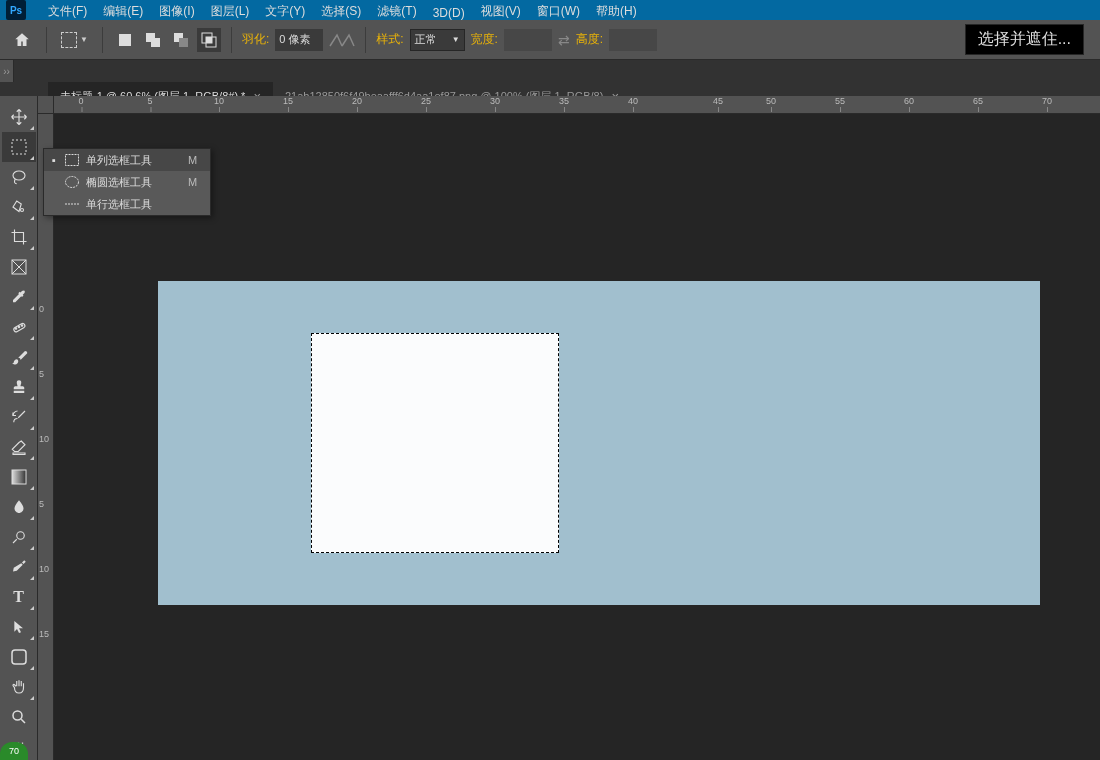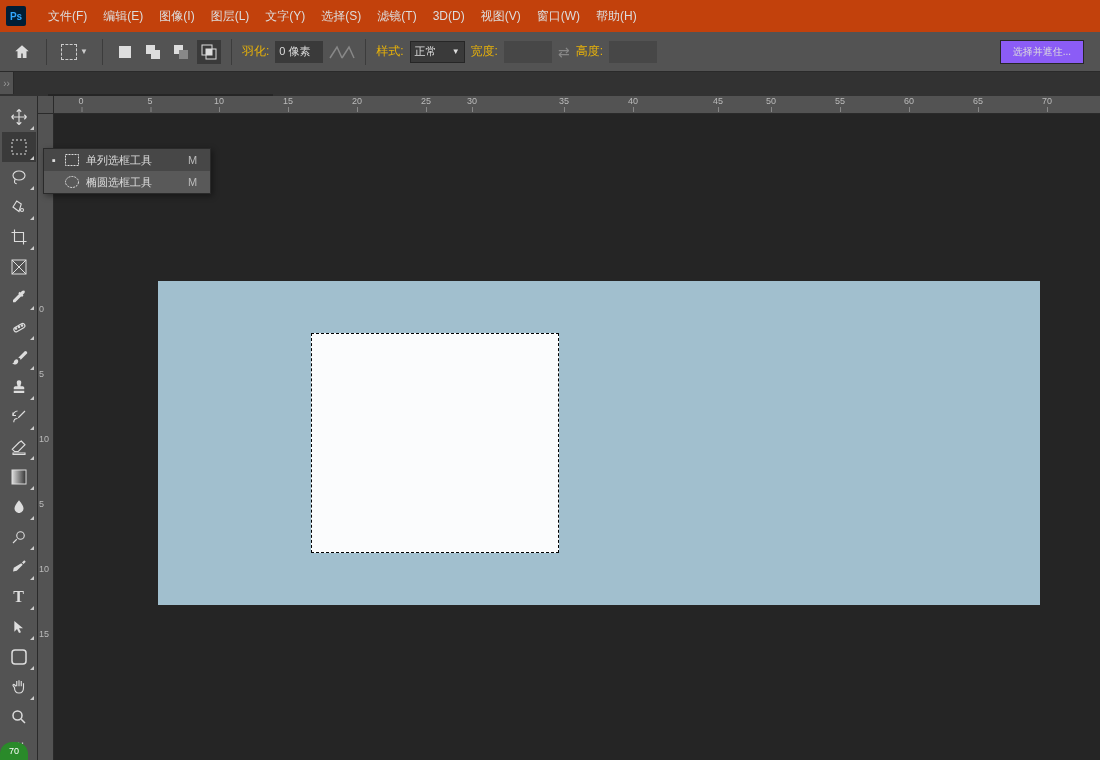--- a/index.html
+++ b/index.html
@@ -1,35 +1,35 @@
 <!DOCTYPE html>
 <html><head>
 <meta charset="utf-8">
 <style>
 *{margin:0;padding:0;box-sizing:border-box;font-family:"Microsoft YaHei",Arial,sans-serif;user-select:none}
 body{width:1100px;height:760px;background:#323232;overflow:hidden;position:relative}
-.menubar{height:32px;background:#c2410c;display:flex;align-items:center;padding:0 6px;color:#ddd;font-size:12px}
+.menubar{height:20px;background:#0369a1;display:flex;align-items:flex-end;padding:0 6px;color:#ddd;font-size:12px}
 .ps-logo{width:20px;height:20px;background:#001e36;color:#31a8ff;font-size:10px;font-weight:bold;display:flex;align-items:center;justify-content:center;border-radius:2px;margin-right:14px}
 .menubar .mi{padding:0 8px;cursor:pointer;white-space:nowrap}
 .optbar{height:40px;background:#535353;display:flex;align-items:center;padding:0 8px;gap:6px;color:#ddd;font-size:12px;border-bottom:1px solid #2a2a2a}
 .home-btn{width:28px;height:28px;display:flex;align-items:center;justify-content:center}
 .tool-ind{display:flex;align-items:center;gap:3px;padding:2px 4px}
 .tool-ind .sq{width:16px;height:16px;border:1px dashed #ccc}
 .tool-ind .chev{font-size:8px;color:#ccc}
 .divider{width:1px;height:26px;background:#3c3c3c;margin:0 4px}
 .mode-grp{display:flex;gap:4px}
 .mode-btn{width:24px;height:24px;display:flex;align-items:center;justify-content:center}
 .mode-btn.active{background:#3a3a3a}
 .opt-lbl{color:#eab308;white-space:nowrap}
 .opt-lbl.dim{color:#eab308}
 .opt-inp{width:48px;height:22px;background:#3a3a3a;color:#ddd;border:none;padding:2px 4px;font-size:11px}
 .opt-inp.dim{background:#474747;color:#666}
 .opt-sel{width:55px;height:22px;background:#3a3a3a;color:#ddd;border:1px solid #262626;font-size:11px;padding:0 4px;display:flex;align-items:center;justify-content:space-between}
 .opt-sel .chev{font-size:8px}
-.big-btn{padding:4px 12px;background:#8b5cf6;border:1px solid #262626;color:#ddd;font-size:10px;margin-left:auto;margin-right:8px}
+.big-btn{padding:4px 12px;background:#000000;border:1px solid #262626;color:#ddd;font-size:16px;margin-left:auto;margin-right:8px}
 .flypanel{width:14px;height:22px;background:#535353;display:flex;align-items:center;justify-content:center;color:#999;font-size:10px;border-right:1px solid #2a2a2a}
 .tabbar{height:28px;background:#323232;display:flex;align-items:center;padding-left:48px;font-size:11px}
 .doc-tab{height:28px;padding:0 12px;display:flex;align-items:center;color:#ddd;gap:8px;cursor:pointer}
 .doc-tab.active{background:#252525}
 .doc-tab.inactive{color:#999}
 .tab-x{font-size:13px;color:#999}
 .work{position:absolute;top:96px;left:0;right:0;bottom:0;display:flex}
 .toolbar{width:38px;background:#535353;border-right:1px solid #2a2a2a;display:flex;flex-direction:column;padding-top:6px}
 .tool{width:34px;height:30px;margin:0 auto;display:flex;align-items:center;justify-content:center;position:relative;cursor:pointer}
 .tool.active{background:#3a3a3a}
@@ -289,21 +289,21 @@
 
   <div class="canvas-area">
     <div class="ruler-corner"></div>
     <div class="ruler-h">
       <span class="tick" style="left:27px">0</span>
       <span class="tick" style="left:96px">5</span>
       <span class="tick" style="left:165px">10</span>
       <span class="tick" style="left:234px">15</span>
       <span class="tick" style="left:303px">20</span>
       <span class="tick" style="left:372px">25</span>
-      <span class="tick" style="left:418px">30</span>
+      <span class="tick" style="left:441px">30</span>
       <span class="tick" style="left:510px">35</span>
       <span class="tick" style="left:579px">40</span>
       <span class="tick" style="left:664px">45</span>
       <span class="tick" style="left:717px">50</span>
       <span class="tick" style="left:786px">55</span>
       <span class="tick" style="left:855px">60</span>
       <span class="tick" style="left:924px">65</span>
       <span class="tick" style="left:993px">70</span>
     </div>
     <div class="ruler-v">
@@ -333,15 +333,25 @@
   <div class="fly-item">
     <span class="fly-mark"></span>
     <span class="fly-ico">
         <svg width="14" height="12">
           <ellipse cx="7" cy="6" rx="6.5" ry="5.5" fill="none" stroke="#ddd" stroke-dasharray="2 1"></ellipse>
         </svg>
       </span>
     <span class="fly-txt">椭圆选框工具</span>
     <span class="fly-key">M</span>
   </div>
+  <div class="fly-item">
+    <span class="fly-mark"></span>
+    <span class="fly-ico">
+        <svg width="14" height="12">
+          <line x1="0" y1="6" x2="14" y2="6" stroke="#ddd" stroke-dasharray="2 1"></line>
+        </svg>
+      </span>
+    <span class="fly-txt">单行选框工具</span>
+    <span class="fly-key"></span>
+  </div>
 </div>
 
 <div class="badge">70</div>
 
 </body></html>

